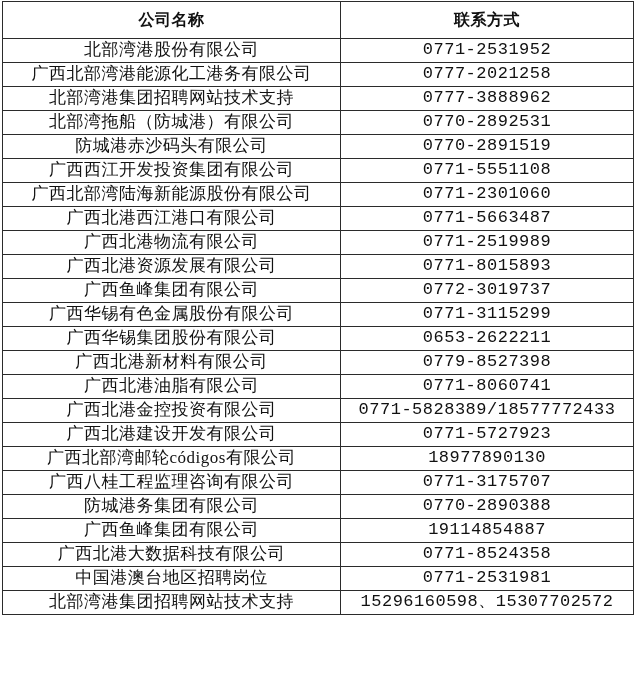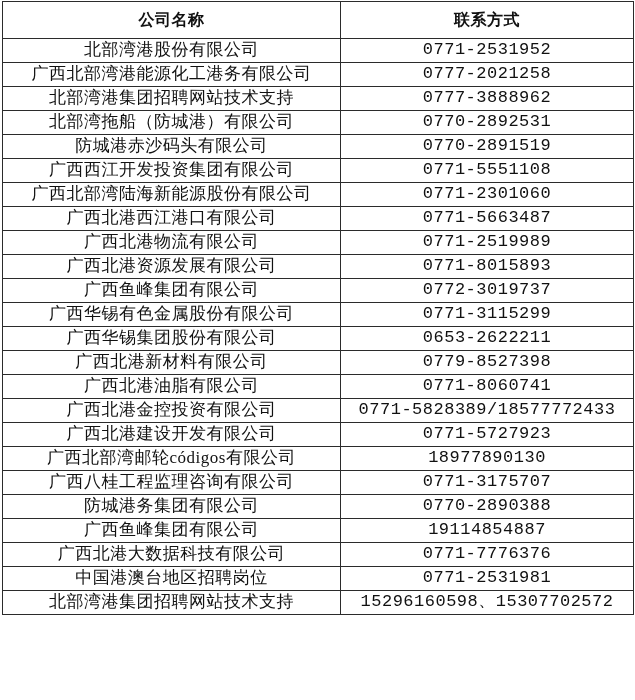--- a/index.html
+++ b/index.html
@@ -154,21 +154,21 @@
         <tr>
           <td class="name">防城港务集团有限公司</td>
           <td class="num">0770-2890388</td>
         </tr>
         <tr>
           <td class="name">广西鱼峰集团有限公司</td>
           <td class="num">19114854887</td>
         </tr>
         <tr>
           <td class="name">广西北港大数据科技有限公司</td>
-          <td class="num">0771-7776376</td>
+          <td class="num">0771-8524358</td>
         </tr>
         <tr>
           <td class="name">中国港澳台地区招聘岗位</td>
           <td class="num">0771-2531981</td>
         </tr>
         <tr class="last-row">
           <td class="name">北部湾港集团招聘网站技术支持</td>
           <td class="num">15296160598、15307702572</td>
         </tr>
       </tbody>

